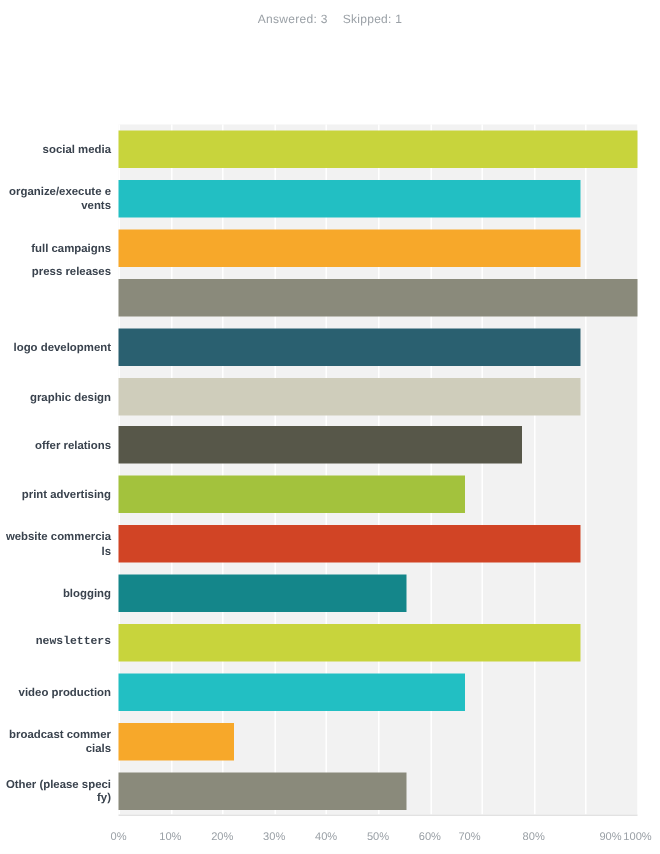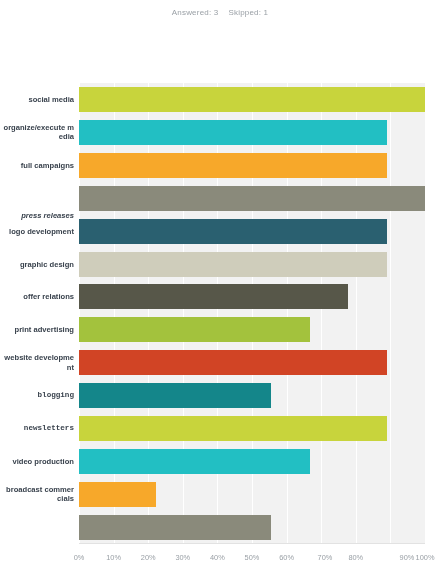--- a/index.html
+++ b/index.html
@@ -117,32 +117,33 @@
 
 
   <div id="chart-subtitle">
     <span>Answered: 3</span><span class="sub-gap"></span><span>Skipped: 1</span>
   </div>
 
   <div id="plot-wrap">
 
     <div id="labels-col">
         <div class="cat-label" style="top: 12px;">social media</div>
-        <div class="cat-label" style="top: 39.9px;">organize/execute media</div>
+        <div class="cat-label" style="top: 39.9px;">organize/execute events</div>
         <div class="cat-label" style="top: 77.8px;">full campaigns</div>
-        <div class="cat-label" style="top: 128px; font-style: italic;">press releases</div>
+        <div class="cat-label" style="top: 93px;">press releases</div>
         <div class="cat-label" style="top: 143.6px;">logo development</div>
         <div class="cat-label" style="top: 176.5px;">graphic design</div>
         <div class="cat-label" style="top: 209.4px;">offer relations</div>
         <div class="cat-label" style="top: 242.3px;">print advertising</div>
-        <div class="cat-label" style="top: 270.2px;">website development</div>
-        <div class="cat-label" style="top: 308.1px; font-family: Liberation Mono, monospace;">blogging</div>
+        <div class="cat-label" style="top: 270.2px;">website commercials</div>
+        <div class="cat-label" style="top: 308.1px;">blogging</div>
         <div class="cat-label" style="top: 341px; font-family: Liberation Mono, monospace;">newsletters</div>
         <div class="cat-label" style="top: 373.9px;">video production</div>
         <div class="cat-label" style="top: 401.8px; text-align: right;">broadcast commercials</div>
+        <div class="cat-label" style="top: 434.7px;">Other (please specify)</div>
       </div>
 
     <div id="plot-area">
       <div id="gridlines">
           <div class="gridline" style="left: 0px;"></div>
           <div class="gridline" style="left: 34.6px;"></div>
           <div class="gridline" style="left: 69.2px;"></div>
           <div class="gridline" style="left: 103.8px;"></div>
           <div class="gridline" style="left: 138.4px;"></div>
           <div class="gridline" style="left: 173px;"></div>
@@ -173,21 +174,21 @@
     <div id="xaxis">
       <div id="axis-rule"></div>
       <div id="ticks">
           <div class="tick-label" style="left: 0px;">0%</div>
           <div class="tick-label" style="left: 34.6px;">10%</div>
           <div class="tick-label" style="left: 69.2px;">20%</div>
           <div class="tick-label" style="left: 103.8px;">30%</div>
           <div class="tick-label" style="left: 138.4px;">40%</div>
           <div class="tick-label" style="left: 173px;">50%</div>
           <div class="tick-label" style="left: 207.6px;">60%</div>
-          <div class="tick-label" style="left: 246px;">70%</div>
+          <div class="tick-label" style="left: 234px;">70%</div>
           <div class="tick-label" style="left: 276.8px;">80%</div>
           <div class="tick-label" style="left: 328px;">90%</div>
           <div class="tick-label" style="left: 346px;">100%</div>
         </div>
     </div>
 
   </div>
 </div>
 
 </body></html>

